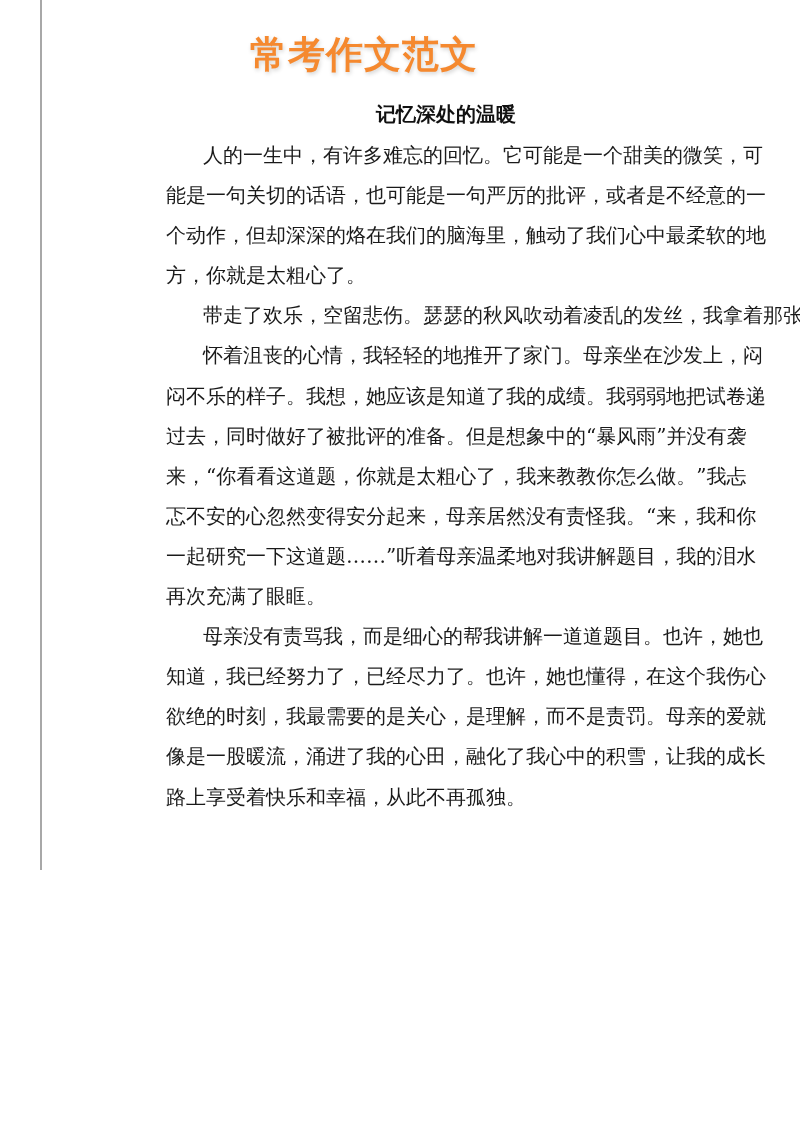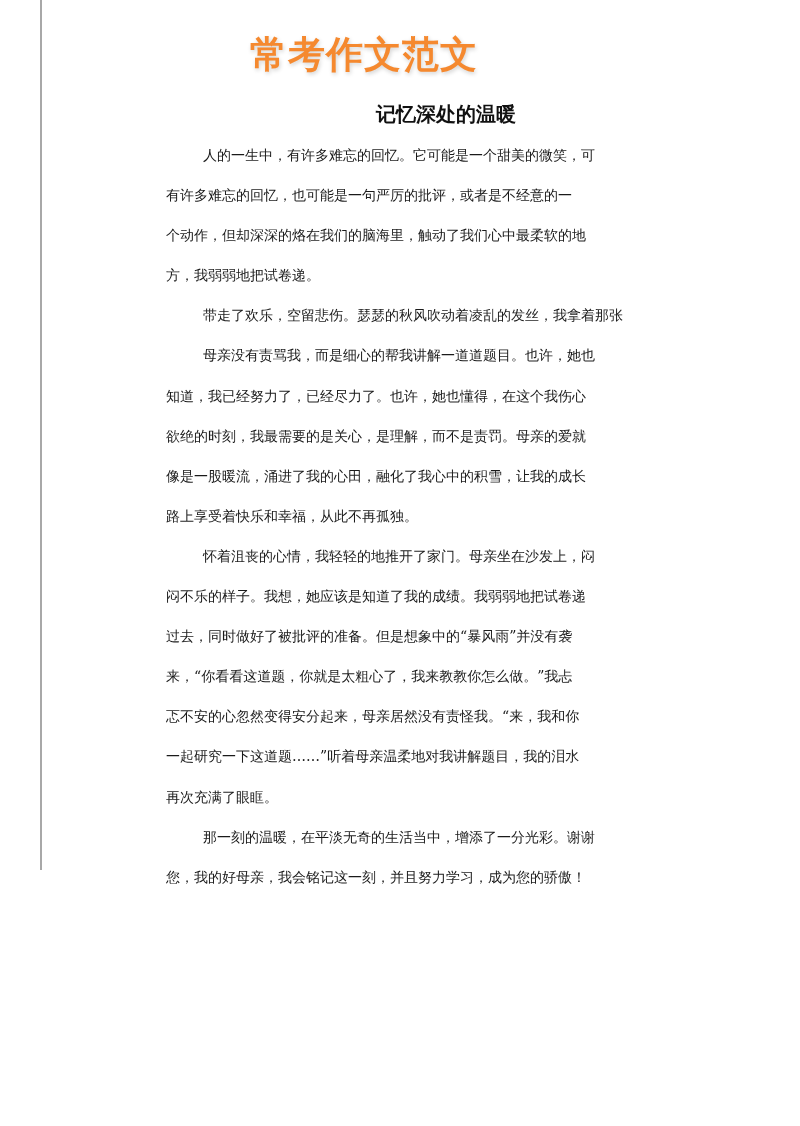--- a/index.html
+++ b/index.html
@@ -23,62 +23,58 @@
   .title {
     position: absolute; left: 0; width: 808px; top: 100px;
     text-align: center;
     font-family: "DejaVu Sans", sans-serif;
     font-weight: bold; font-size: 20px; color: #111111;
     line-height: 28px; white-space: nowrap;
   }
   .body {
     position: absolute; left: 124px; top: 135px; width: 560px;
     font-family: "DejaVu Serif", serif;
-    font-size: 14px; color: #1a1a1a;
+    font-size: 20px; color: #1a1a1a;
     line-height: 40.1px;
   }
   .para { margin: 0; text-indent: 37px; text-align: justify; }
   .line { display: block; white-space: nowrap; }
 </style>
 </head>
 <body>
 
 <div class="page">
   <div class="brand">常考作文范文</div>
   <div class="title">记忆深处的温暖</div>
 
   <div class="body">
     <p class="para">
       <span class="line">人的一生中，有许多难忘的回忆。它可能是一个甜美的微笑，可</span>
-      <span class="line" style="text-indent:0">有许多难忘的回忆，也可能是一句严厉的批评，或者是不经意的一</span>
+      <span class="line" style="text-indent:0">能是一句关切的话语，也可能是一句严厉的批评，或者是不经意的一</span>
       <span class="line">个动作，但却深深的烙在我们的脑海里，触动了我们心中最柔软的地</span>
-      <span class="line">方，我弱弱地把试卷递。</span>
+      <span class="line">方，你就是太粗心了。</span>
     </p>
     <p class="para">
       <span class="line">带走了欢乐，空留悲伤。瑟瑟的秋风吹动着凌乱的发丝，我拿着那张</span>
-    </p>
-    <p class="para">
-      <span class="line">母亲没有责骂我，而是细心的帮我讲解一道道题目。也许，她也</span>
-      <span class="line">知道，我已经努力了，已经尽力了。也许，她也懂得，在这个我伤心</span>
-      <span class="line">欲绝的时刻，我最需要的是关心，是理解，而不是责罚。母亲的爱就</span>
-      <span class="line">像是一股暖流，涌进了我的心田，融化了我心中的积雪，让我的成长</span>
-      <span class="line">路上享受着快乐和幸福，从此不再孤独。</span>
     </p>
     <p class="para">
       <span class="line">怀着沮丧的心情，我轻轻的地推开了家门。母亲坐在沙发上，闷</span>
       <span class="line">闷不乐的样子。我想，她应该是知道了我的成绩。我弱弱地把试卷递</span>
       <span class="line">过去，同时做好了被批评的准备。但是想象中的“暴风雨”并没有袭</span>
       <span class="line">来，“你看看这道题，你就是太粗心了，我来教教你怎么做。”我忐</span>
       <span class="line">忑不安的心忽然变得安分起来，母亲居然没有责怪我。“来，我和你</span>
       <span class="line">一起研究一下这道题……”听着母亲温柔地对我讲解题目，我的泪水</span>
       <span class="line">再次充满了眼眶。</span>
     </p>
     <p class="para">
-      <span class="line">那一刻的温暖，在平淡无奇的生活当中，增添了一分光彩。谢谢</span>
-      <span class="line">您，我的好母亲，我会铭记这一刻，并且努力学习，成为您的骄傲！</span>
+      <span class="line">母亲没有责骂我，而是细心的帮我讲解一道道题目。也许，她也</span>
+      <span class="line">知道，我已经努力了，已经尽力了。也许，她也懂得，在这个我伤心</span>
+      <span class="line">欲绝的时刻，我最需要的是关心，是理解，而不是责罚。母亲的爱就</span>
+      <span class="line">像是一股暖流，涌进了我的心田，融化了我心中的积雪，让我的成长</span>
+      <span class="line">路上享受着快乐和幸福，从此不再孤独。</span>
     </p>
   </div>
 </div>
 
 <style>
   
   .para .line { text-indent: 0; }
   .para .line:first-child { text-indent: 37px; }
 </style>
 

